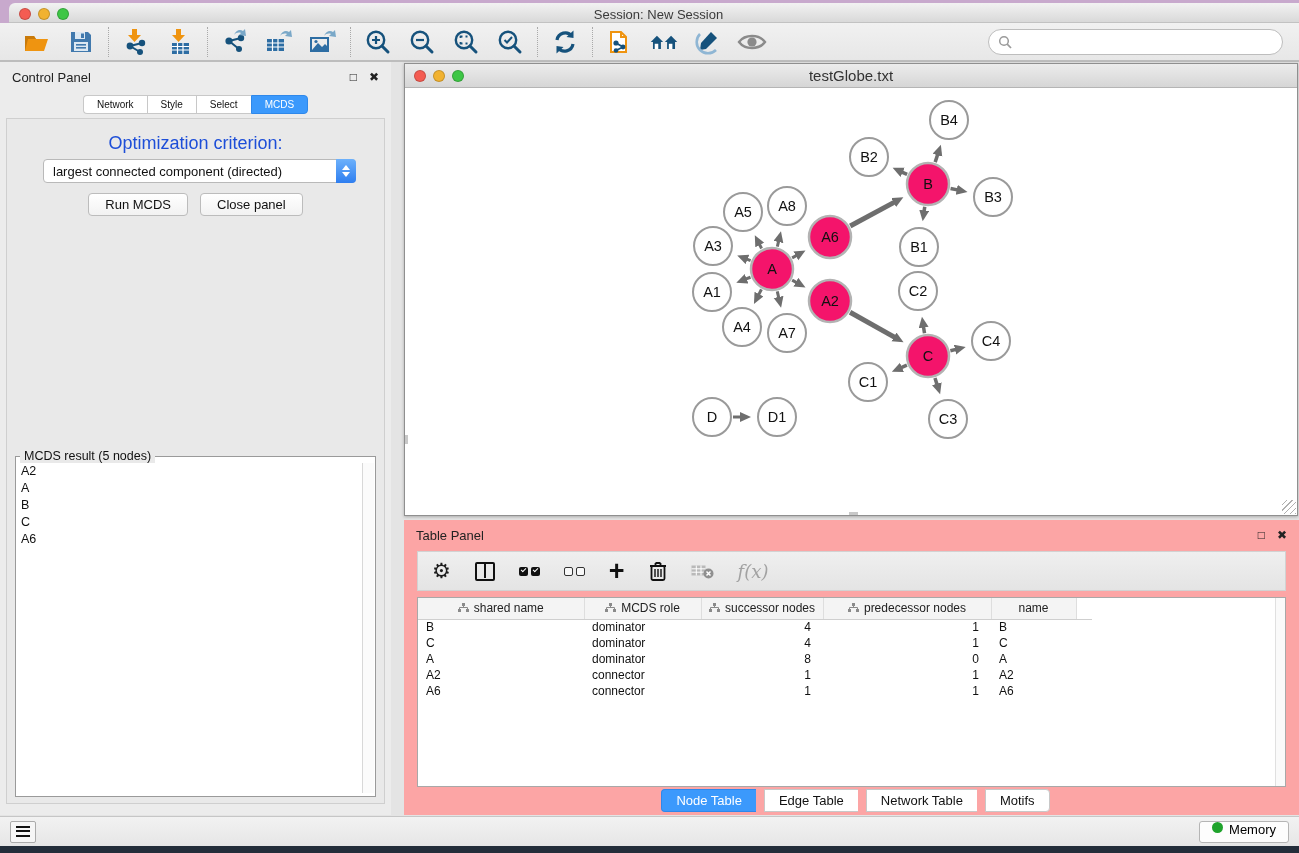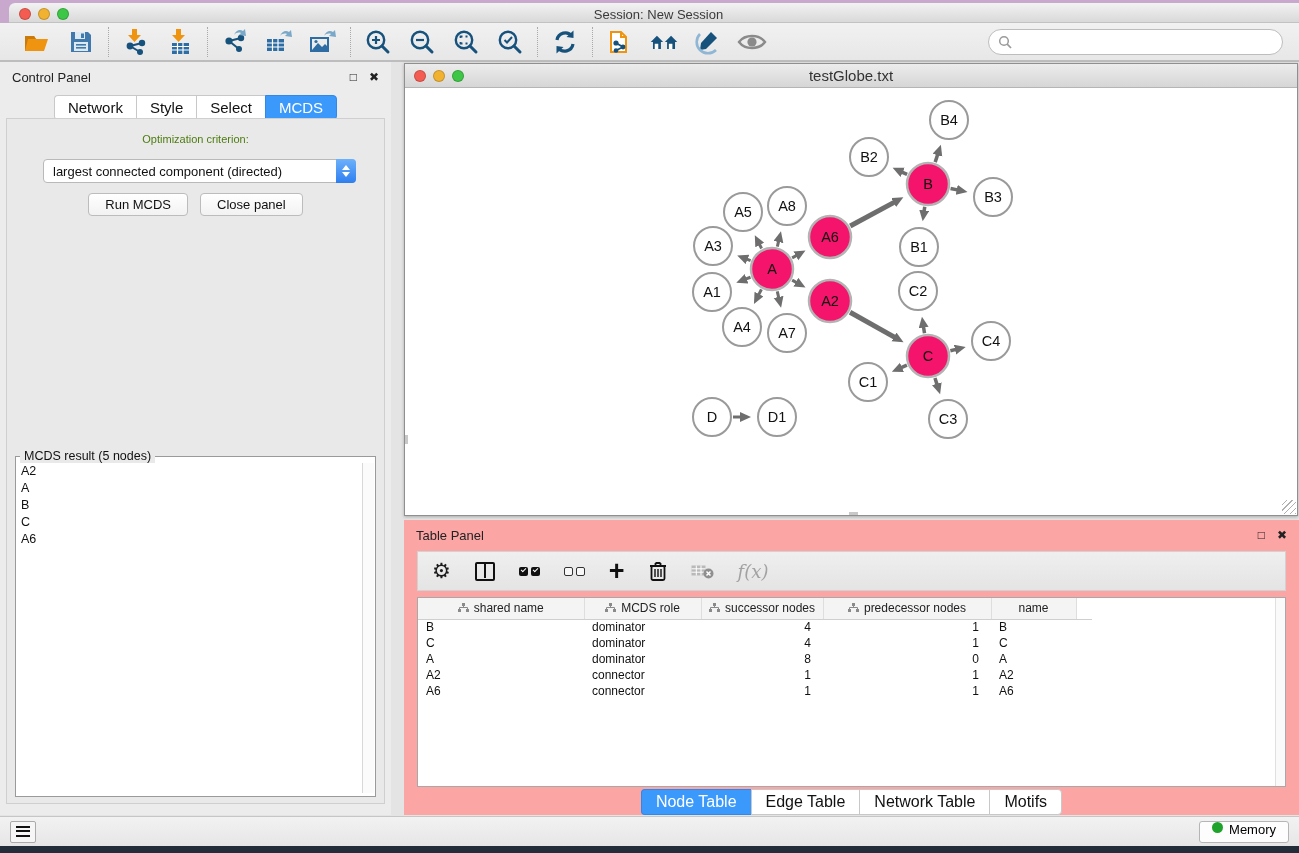--- a/index.html
+++ b/index.html
@@ -27,28 +27,28 @@
   .searchbox { width:295px; height:26px; background:#fff; border:1px solid #bdbdbd; border-radius:13px;
                display:flex; align-items:center; padding:0 9px; gap:5px; margin-right:6px; }
   .searchbox input { border:none; outline:none; flex:1; font-size:12px; background:transparent; }
 
   
   .control-panel { position:absolute; left:0; top:62px; width:391px; height:753px; background:#ececec; }
   .panel-head { height:30px; display:flex; align-items:center; padding:0 12px; }
   .panel-title { font-size:13px; color:#222; }
   .panel-head .panel-btns { margin-left:auto; display:flex; gap:12px; font-size:12px; color:#222; }
   .cp-tabs { position:absolute; left:0; top:33px; width:100%; display:flex; justify-content:center; }
-  .cp-tab { font-size:15px; padding:3px 13px; background:#fff; border:1px solid #c8c8c8; color:#111;
+  .cp-tab { font-size:10px; padding:3px 13px; background:#fff; border:1px solid #c8c8c8; color:#111;
             border-right:none; }
   .cp-tab:first-child { border-radius:4px 0 0 4px; }
   .cp-tab:last-child { border-radius:0 4px 4px 0; border-right:1px solid #c8c8c8; }
   .cp-tab.sel { background:#3b99fc; color:#fff; border-color:#2f88ea; }
   .cp-body { position:absolute; left:6px; top:56px; width:379px; height:686px;
              background:#e9e9e9; border:1px solid #cfcfcf; }
-  .opt-label { text-align:center; margin-top:14px; font-size:11px; color:#4d7c0f; }
+  .opt-label { text-align:center; margin-top:14px; font-size:18px; color:#1d4ed8; }
   .select { position:absolute; left:36px; top:40px; width:313px; height:24px; background:#fff;
             border:1px solid #b9b9b9; border-radius:4px; display:flex; align-items:center; }
   .select .sel-text { flex:1; font-size:13px; padding-left:9px; color:#111; white-space:nowrap; overflow:hidden; }
   .select .stepper { width:20px; height:24px; margin:-1px -1px -1px 0; border-radius:0 4px 4px 0;
             background:linear-gradient(#6db1fb,#2e7ef0); display:flex; flex-direction:column;
             align-items:center; justify-content:center; gap:2px; }
   .caret-up { width:0; height:0; border-left:4px solid transparent; border-right:4px solid transparent; border-bottom:5px solid #fff; }
   .caret-dn { width:0; height:0; border-left:4px solid transparent; border-right:4px solid transparent; border-top:5px solid #fff; }
   .cp-buttons { position:absolute; left:0; top:74px; width:100%; display:flex; justify-content:center; gap:12px; }
   .btn { background:linear-gradient(#ffffff,#f2f2f2); border:1px solid #bcbcbc; border-radius:4px;
@@ -95,21 +95,21 @@
               border:1px solid #a8a8a8; overflow:hidden; font-size:12px; }
   table { border-collapse:collapse; table-layout:fixed; }
   thead th { background:#f4f4f4; border-bottom:1px solid #cfcfcf; border-right:1px solid #dedede;
              font-weight:normal; font-size:12px; color:#222; height:21px; position:relative; }
   thead th .th-inner { display:flex; align-items:center; justify-content:center; gap:5px; }
   tbody td { height:16px; padding:0 8px; color:#111; white-space:nowrap; }
   td.num { text-align:right; padding-right:12px; }
   .tbl-scroll { position:absolute; right:0; top:0; width:10px; height:100%; background:#fafafa; border-left:1px solid #e0e0e0; }
 
   .tp-tabs { position:absolute; left:0; top:269px; width:100%; display:flex; justify-content:center; }
-  .tp-tab { font-size:16px; padding:3px 14px; background:#fff; border:1px solid #c8c8c8; border-right:none; color:#111; }
+  .tp-tab { font-size:13px; padding:3px 14px; background:#fff; border:1px solid #c8c8c8; border-right:none; color:#111;margin-left:8px; }
   .tp-tab:first-child { border-radius:4px 0 0 4px; }
   .tp-tab:last-child { border-radius:0 4px 4px 0; border-right:1px solid #c8c8c8; }
   .tp-tab.sel { background:#3b99fc; color:#fff; border-color:#2f88ea; }
 
   
   .statusbar { position:absolute; left:0; top:816px; width:1299px; height:30px;
                background:linear-gradient(#f2f2f2,#e6e6e6); border-top:1px solid #c6c6c6;
                display:flex; align-items:center; padding:0 10px; }
   .list-btn { width:26px; height:22px; border:1px solid #ababab; background:#f6f6f6; border-radius:2px;
               display:flex; align-items:center; justify-content:center; }

